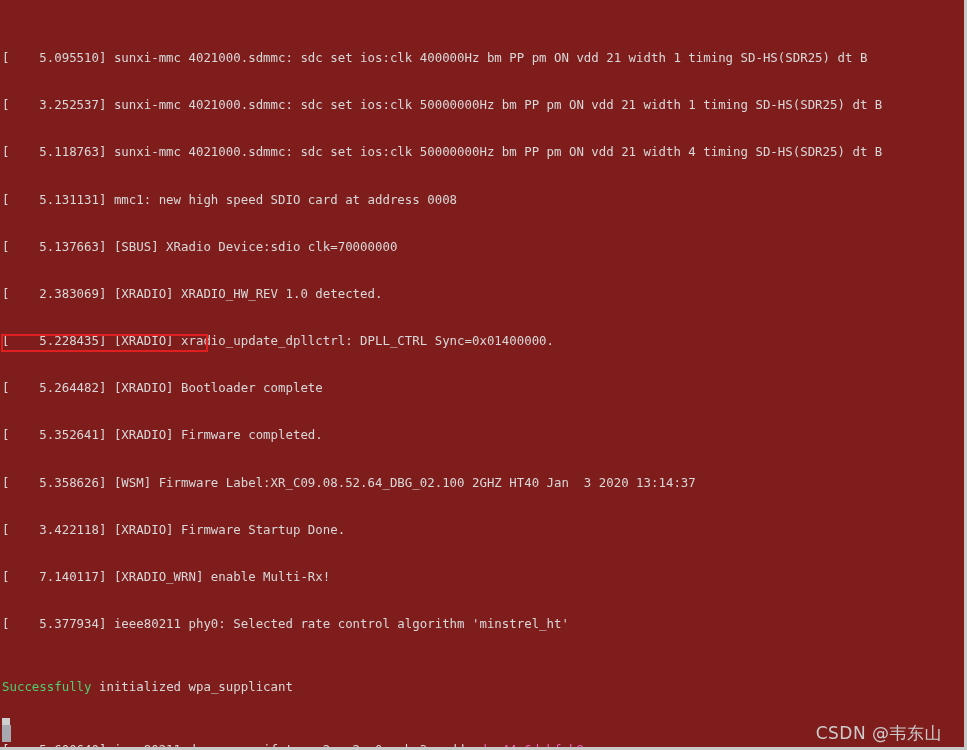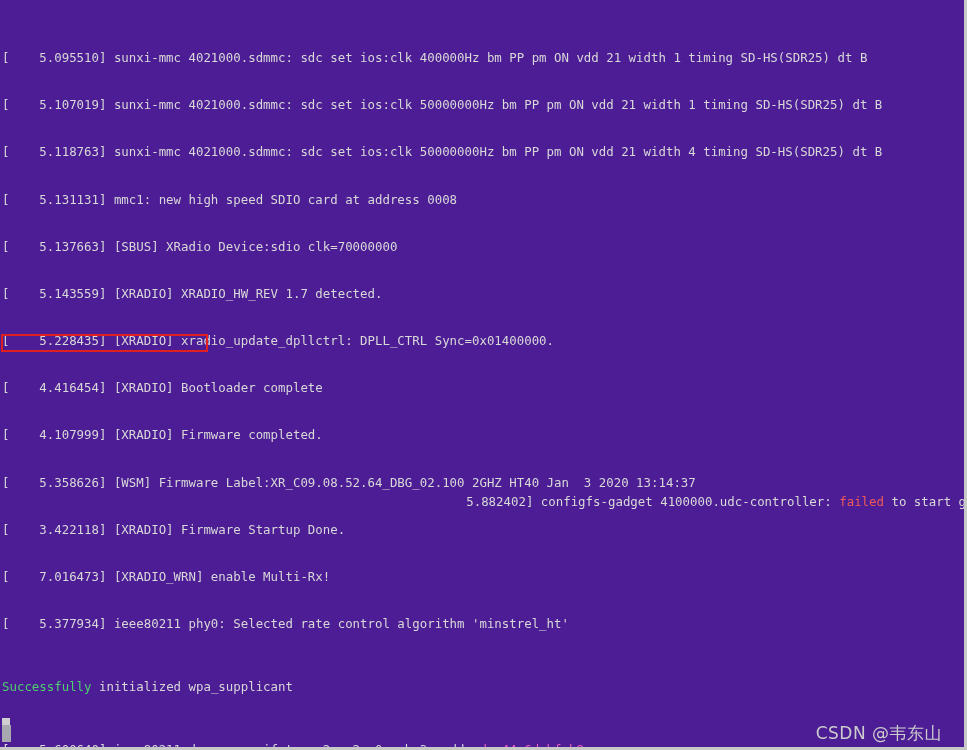--- a/index.html
+++ b/index.html
@@ -4,21 +4,21 @@
 <style>
   html, body {
     margin: 0;
     padding: 0;
     background: #3f3f3f;
   }
   #terminal {
     position: relative;
     width: 967px;
     height: 750px;
-    background: #4c1d95;
+    background: #7f1d1d;
     overflow: hidden;
     box-sizing: border-box;
     border-right: 3px solid #c8c8c8;
     border-bottom: 3px solid #c8c8c8;
     font-family: "DejaVu Sans Mono", "Liberation Mono", monospace;
     font-size: 12.4px;
     line-height: 15.72px;
     color: #d8d8d8;
     letter-spacing: 0px;
   }
@@ -80,31 +80,31 @@
   }
 </style>
 </head>
 <body>
 
 <div id="terminal">
 
   <div id="lines">
 
     <span class="ln"><span class="fg-default">[    5.095510] sunxi-mmc 4021000.sdmmc: sdc set ios:clk 400000Hz bm PP pm ON vdd 21 width 1 timing SD-HS(SDR25) dt B</span></span>
-    <span class="ln"><span class="fg-default">[    5.107019] sunxi-mmc 4021000.sdmmc: sdc set ios:clk 50000000Hz bm PP pm ON vdd 21 width 1 timing SD-HS(SDR25) dt B</span></span>
+    <span class="ln"><span class="fg-default">[    3.252537] sunxi-mmc 4021000.sdmmc: sdc set ios:clk 50000000Hz bm PP pm ON vdd 21 width 1 timing SD-HS(SDR25) dt B</span></span>
     <span class="ln"><span class="fg-default">[    5.118763] sunxi-mmc 4021000.sdmmc: sdc set ios:clk 50000000Hz bm PP pm ON vdd 21 width 4 timing SD-HS(SDR25) dt B</span></span>
     <span class="ln"><span class="fg-default">[    5.131131] mmc1: new high speed SDIO card at address 0008</span></span>
     <span class="ln"><span class="fg-default">[    5.137663] [SBUS] XRadio Device:sdio clk=70000000</span></span>
-    <span class="ln"><span class="fg-default">[    5.143559] [XRADIO] XRADIO_HW_REV 1.7 detected.</span></span>
+    <span class="ln"><span class="fg-default">[    2.383069] [XRADIO] XRADIO_HW_REV 1.0 detected.</span></span>
     <span class="ln"><span class="fg-default">[    5.228435] [XRADIO] xradio_update_dpllctrl: DPLL_CTRL Sync=0x01400000.</span></span>
-    <span class="ln"><span class="fg-default">[    4.416454] [XRADIO] Bootloader complete</span></span>
-    <span class="ln"><span class="fg-default">[    4.107999] [XRADIO] Firmware completed.</span></span>
+    <span class="ln"><span class="fg-default">[    5.264482] [XRADIO] Bootloader complete</span></span>
+    <span class="ln"><span class="fg-default">[    5.352641] [XRADIO] Firmware completed.</span></span>
     <span class="ln"><span class="fg-default">[    5.358626] [WSM] Firmware Label:XR_C09.08.52.64_DBG_02.100 2GHZ HT40 Jan  3 2020 13:14:37</span></span>
     <span class="ln"><span class="fg-default">[    3.422118] [XRADIO] Firmware Startup Done.</span></span>
-    <span class="ln"><span class="fg-default">[    7.016473] [XRADIO_WRN] enable Multi-Rx!</span></span>
+    <span class="ln"><span class="fg-default">[    7.140117] [XRADIO_WRN] enable Multi-Rx!</span></span>
     <span class="ln"><span class="fg-default">[    5.377934] ieee80211 phy0: Selected rate control algorithm 'minstrel_ht'</span></span>
 
     <span class="ln"><span class="fg-green">Successfully</span><span class="fg-default"> initialized wpa_supplicant</span></span>
 
     <span class="ln"><span class="fg-default">[    5.600640] ieee80211_do_open: vif_type=2, p2p=0, ch=3, addr=</span><span class="fg-magenta">dc:44:6d:bf:b8:aa</span></span>
 
     
 
     
     
@@ -142,23 +142,20 @@
 
     
     
 
     
     
     
 
   </div>
 
-  <div id="overlay-kmsg" style="position:absolute;left:414px;top:478px;white-space:pre;">
-    <span class="fg-default">   5.882402] configfs-gadget 4100000.udc-controller: </span><span class="fg-red">failed</span><span class="fg-default"> to start g</span>
-  </div>
 
   <div id="hello-box"></div>
 
   <div id="cursor-cap"></div>
   <div id="cursor"></div>
 
   <div id="watermark">CSDN @韦东山</div>
 
 </div>
 

